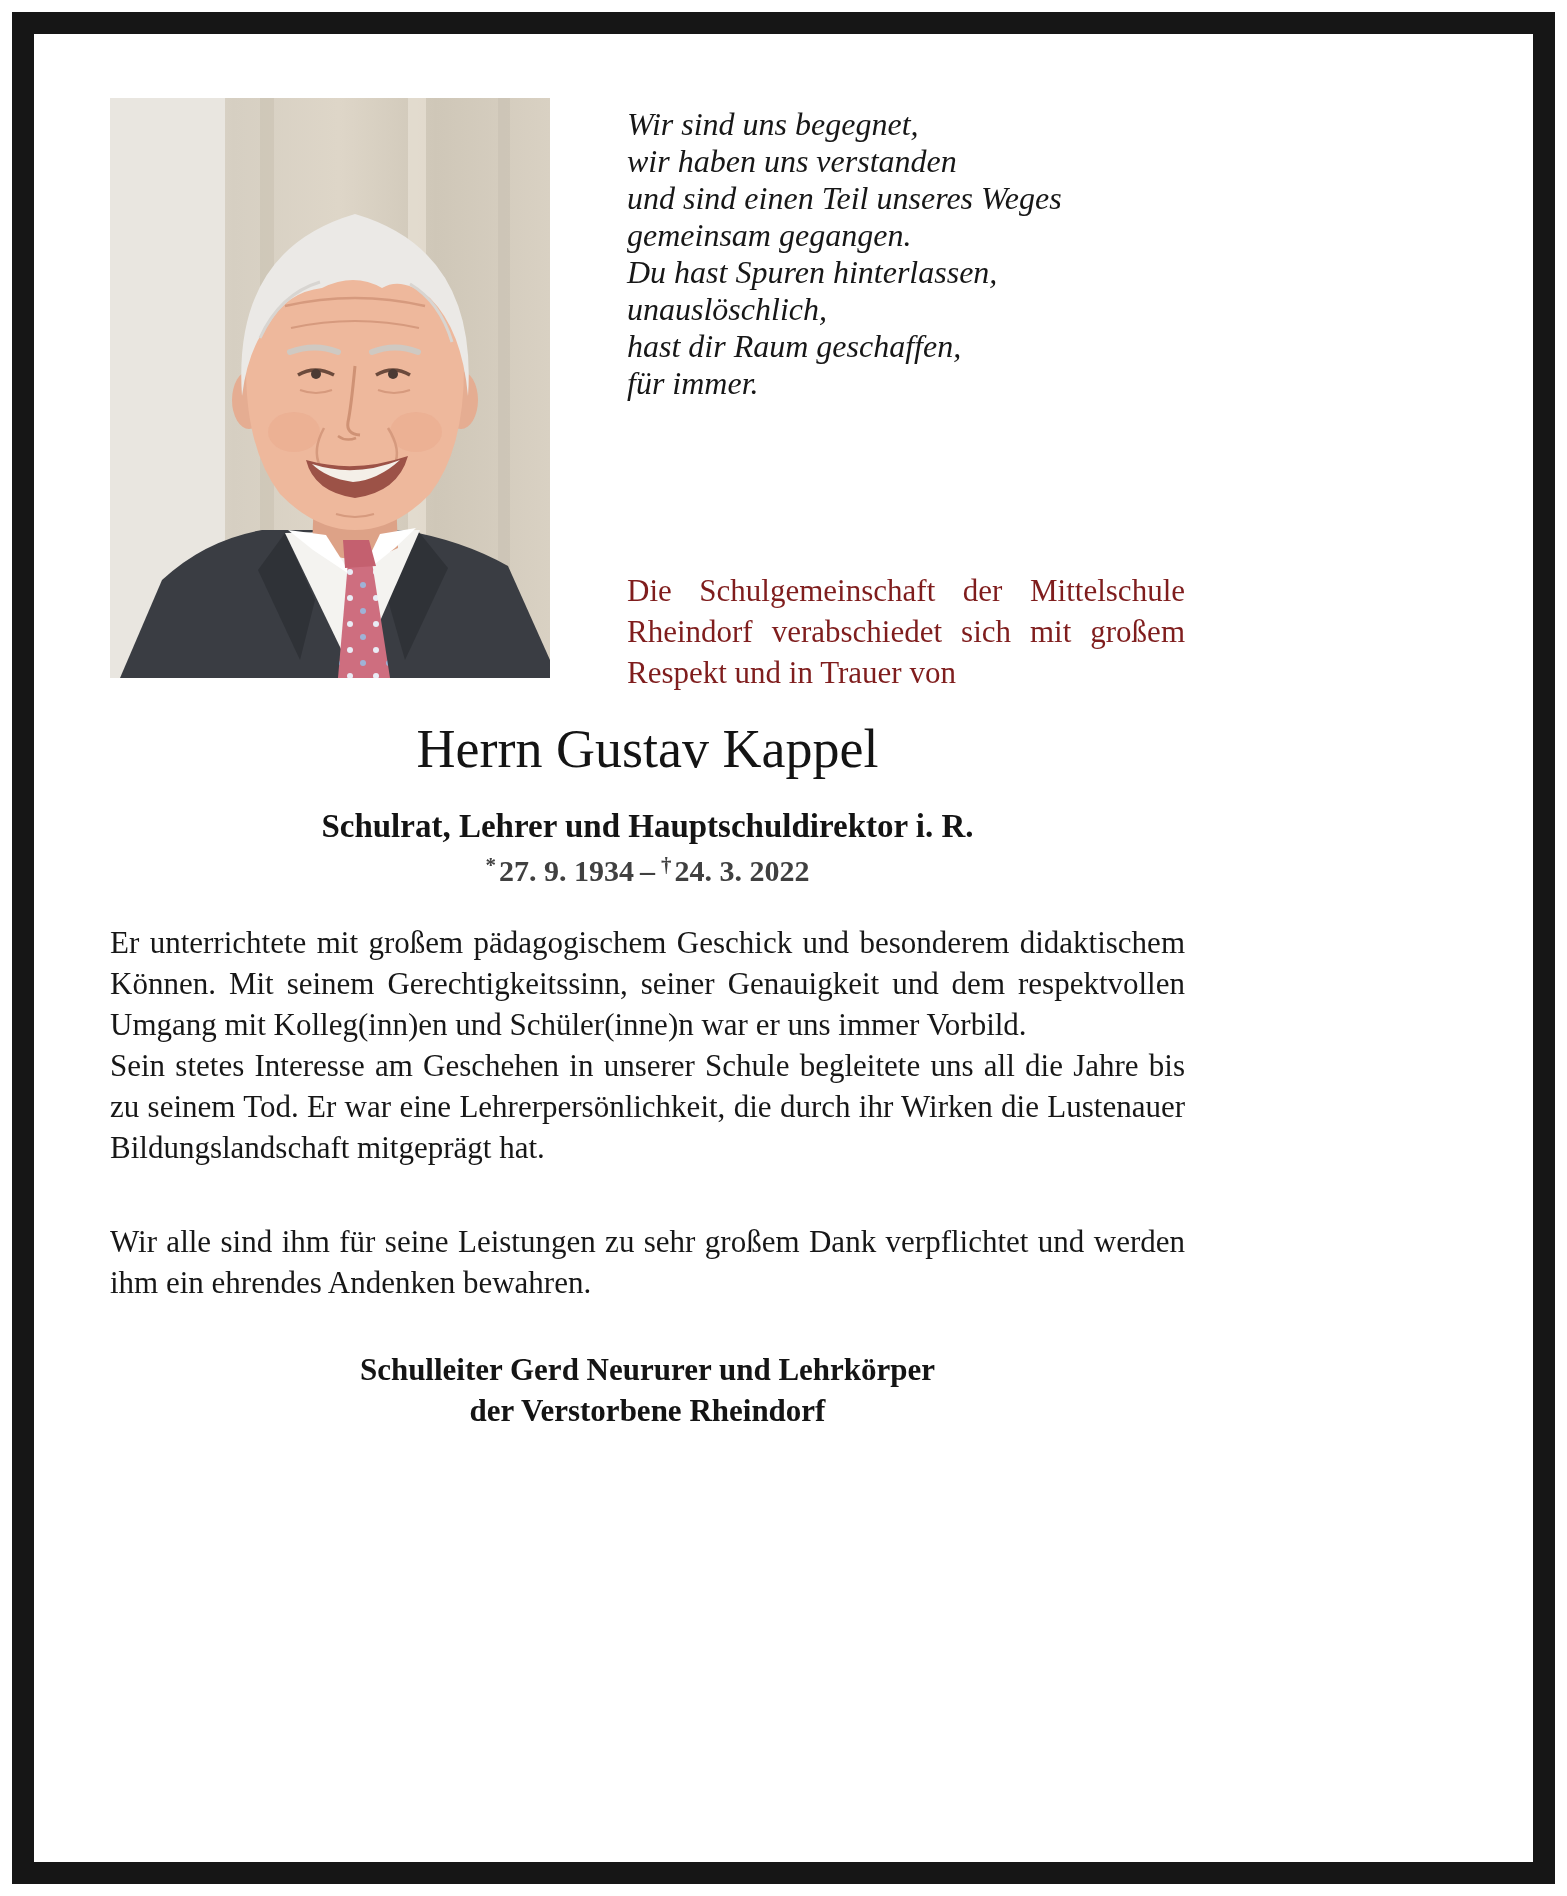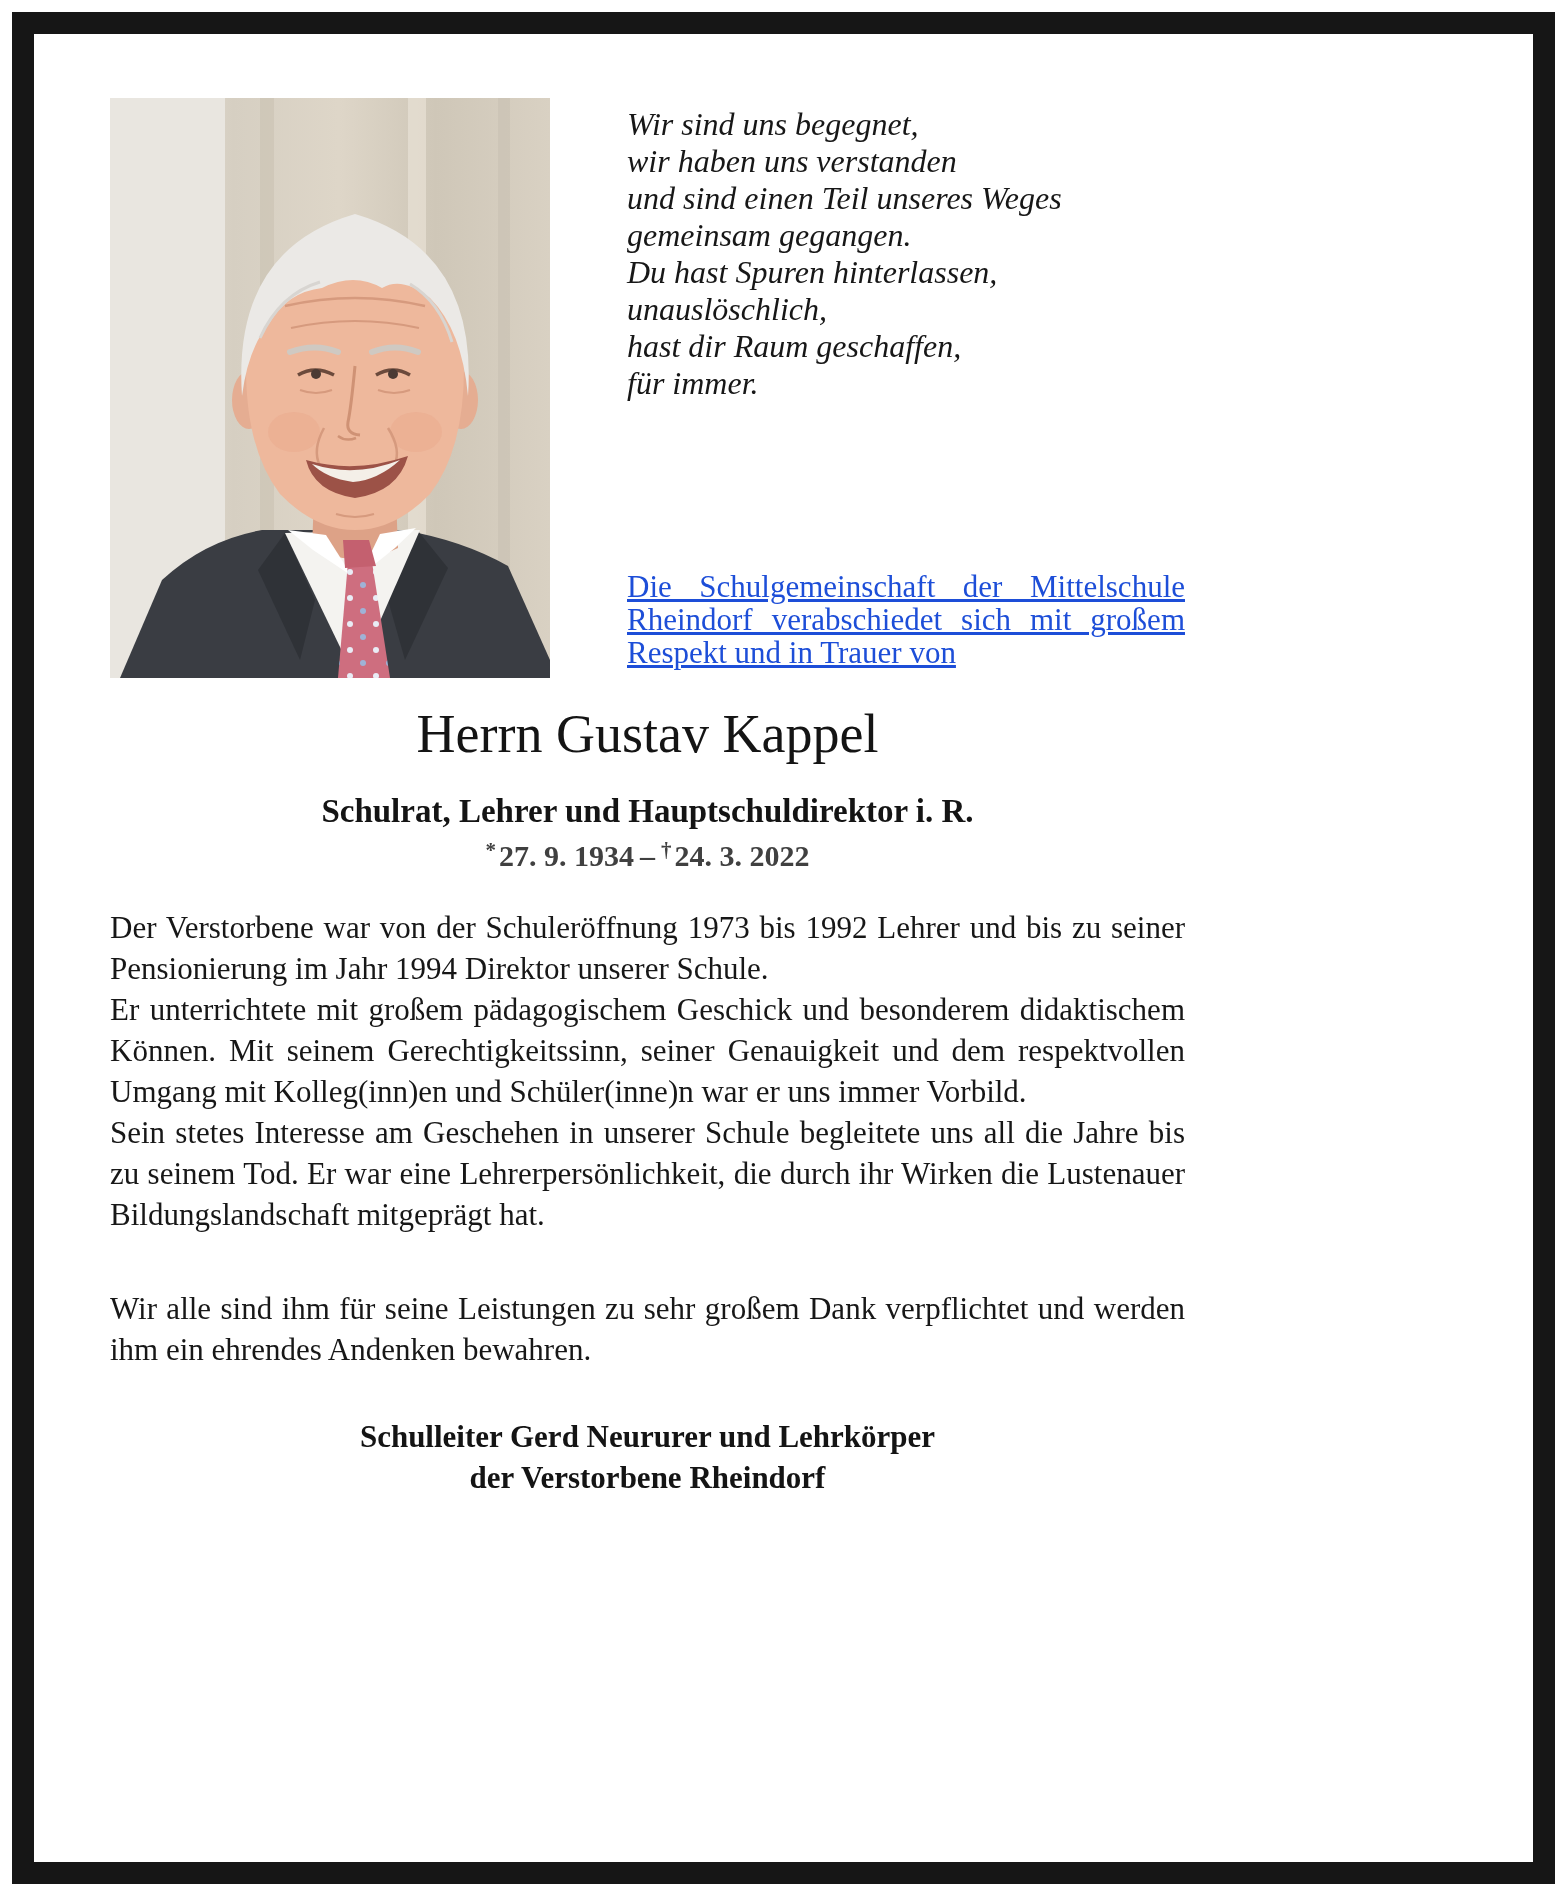--- a/index.html
+++ b/index.html
@@ -53,24 +53,23 @@
     font-style: italic;
     font-size: 32px;
     line-height: 37px;
     white-space: pre-line;
     color: #171717;
   }
 
   .intro {
     margin-top: 168px;
     font-size: 31px;
-    line-height: 33px;
+    line-height: 41px;
     text-align: justify;
-    color: #1d4ed8;
-    text-decoration: underline;
+    color: #7f1d1d;
   }
 
   .name {
     margin-top: 28px;
     text-align: center;
     font-size: 54px;
     line-height: 1.05;
     font-weight: 400;
     color: #141414;
   }
@@ -220,21 +219,20 @@
 
       <h1 class="name">Herrn Gustav Kappel</h1>
 
       <div class="role">Schulrat, Lehrer und Hauptschuldirektor i. R.</div>
 
       <div class="dates">
         <sup>*</sup><span>27. 9. 1934</span><span class="sep">–</span><sup>†</sup><span>24. 3. 2022</span>
       </div>
 
       <div class="body-text">
-        <p>Der Verstorbene war von der Schuleröffnung 1973 bis 1992 Lehrer und bis zu seiner Pensionierung im Jahr 1994 Direktor unserer Schule.</p>
         <p>Er unterrichtete mit großem pädagogischem Geschick und besonderem didaktischem Können. Mit seinem Gerechtigkeitssinn, seiner Genauigkeit und dem respektvollen Umgang mit Kolleg(inn)en und Schüler(inne)n war er uns immer Vorbild.</p>
         <p>Sein stetes Interesse am Geschehen in unserer Schule begleitete uns all die Jahre bis zu seinem Tod. Er war eine Lehrerpersönlichkeit, die durch ihr Wirken die Lustenauer Bildungslandschaft mitgeprägt hat.</p>
         <p class="closing">Wir alle sind ihm für seine Leistungen zu sehr großem Dank verpflichtet und werden ihm ein ehrendes Andenken bewahren.</p>
       </div>
 
       <div class="signature">Schulleiter Gerd Neururer und Lehrkörper
 der Verstorbene Rheindorf</div>
 
     </div>
   </div>

